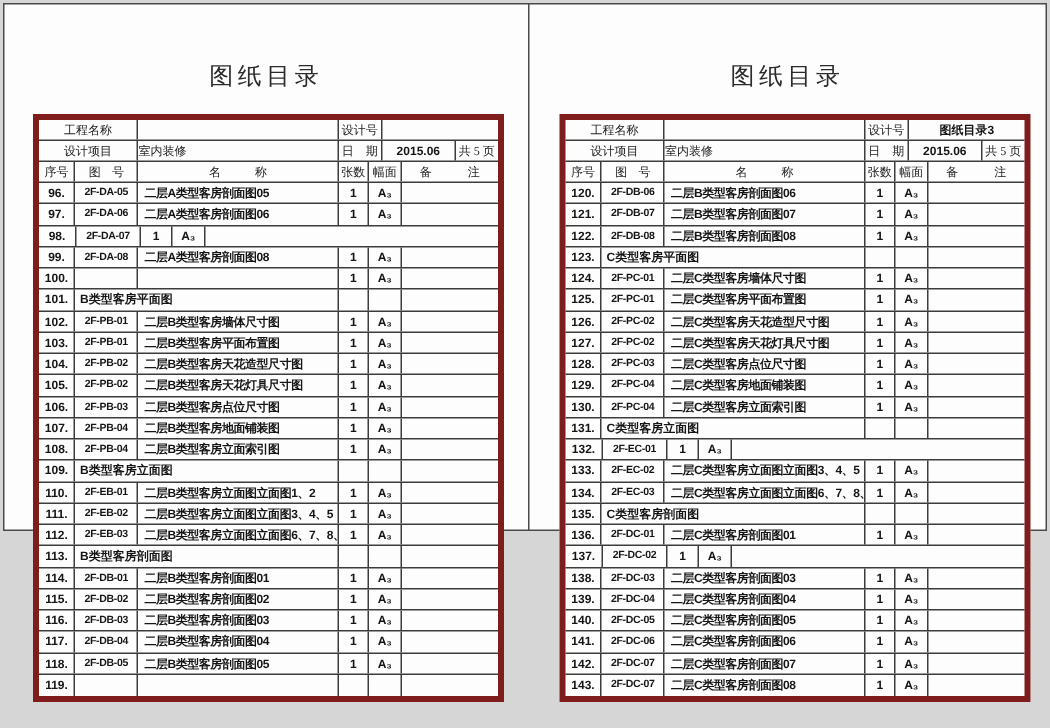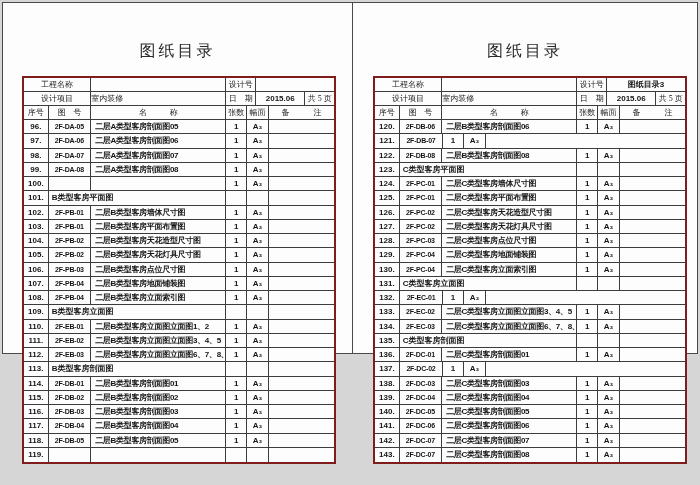--- a/index.html
+++ b/index.html
@@ -15,21 +15,21 @@
   }
   .page-left{left:2px;width:350px;border-right:none;}
   .page-right{left:352px;width:346px;}
   .doc-title{
     position:absolute;top:38px;left:0;width:100%;
     text-align:center;font-family:"Liberation Serif", serif;
     font-size:16px;letter-spacing:3px;color:#2b2b2b;
   }
   .cat-table{
     position:absolute;top:73px;left:19px;width:314px;
-    border:2px solid #7f1d1d;box-sizing:border-box;background:#fdfdfd;
+    border:4px solid #7f1d1d;box-sizing:border-box;background:#fdfdfd;
   }
   .hrow,.trow{display:flex;border-bottom:1px solid #3c3c3c;box-sizing:border-box;}
   .hrow{height:14px;}
   .trow{height:14.25px;}
   .trow:last-child{border-bottom:none;text-align:center;}
   .cell{
     display:flex;align-items:center;justify-content:center;
     box-sizing:border-box;height:100%;
     border-right:1px solid #3c3c3c;
     font-size:8px;color:#151515;white-space:nowrap;overflow:hidden;
@@ -91,21 +91,20 @@
           <div class="cell c-no">97.</div>
           <div class="cell c-dno">2F-DA-06</div>
           <div class="cell c-name">二层A类型客房剖面图06</div>
           <div class="cell c-sheets">1</div>
           <div class="cell c-format">A₃</div>
           <div class="cell c-remarks last"></div>
         </div>
         <div class="trow">
           <div class="cell c-no">98.</div>
           <div class="cell c-dno">2F-DA-07</div>
-          <div class="cell c-name">二层A类型客房剖面图07</div>
           <div class="cell c-sheets">1</div>
           <div class="cell c-format">A₃</div>
           <div class="cell c-remarks last"></div>
         </div>
         <div class="trow">
           <div class="cell c-no">99.</div>
           <div class="cell c-dno">2F-DA-08</div>
           <div class="cell c-name">二层A类型客房剖面图08</div>
           <div class="cell c-sheets">1</div>
           <div class="cell c-format">A₃</div>
@@ -301,20 +300,21 @@
           <div class="cell c-no">120.</div>
           <div class="cell c-dno">2F-DB-06</div>
           <div class="cell c-name">二层B类型客房剖面图06</div>
           <div class="cell c-sheets">1</div>
           <div class="cell c-format">A₃</div>
           <div class="cell c-remarks last"></div>
         </div>
         <div class="trow">
           <div class="cell c-no">121.</div>
           <div class="cell c-dno">2F-DB-07</div>
+          <div class="cell c-name">二层B类型客房剖面图07</div>
           <div class="cell c-sheets">1</div>
           <div class="cell c-format">A₃</div>
           <div class="cell c-remarks last"></div>
         </div>
         <div class="trow">
           <div class="cell c-no">122.</div>
           <div class="cell c-dno">2F-DB-08</div>
           <div class="cell c-name">二层B类型客房剖面图08</div>
           <div class="cell c-sheets">1</div>
           <div class="cell c-format">A₃</div>

